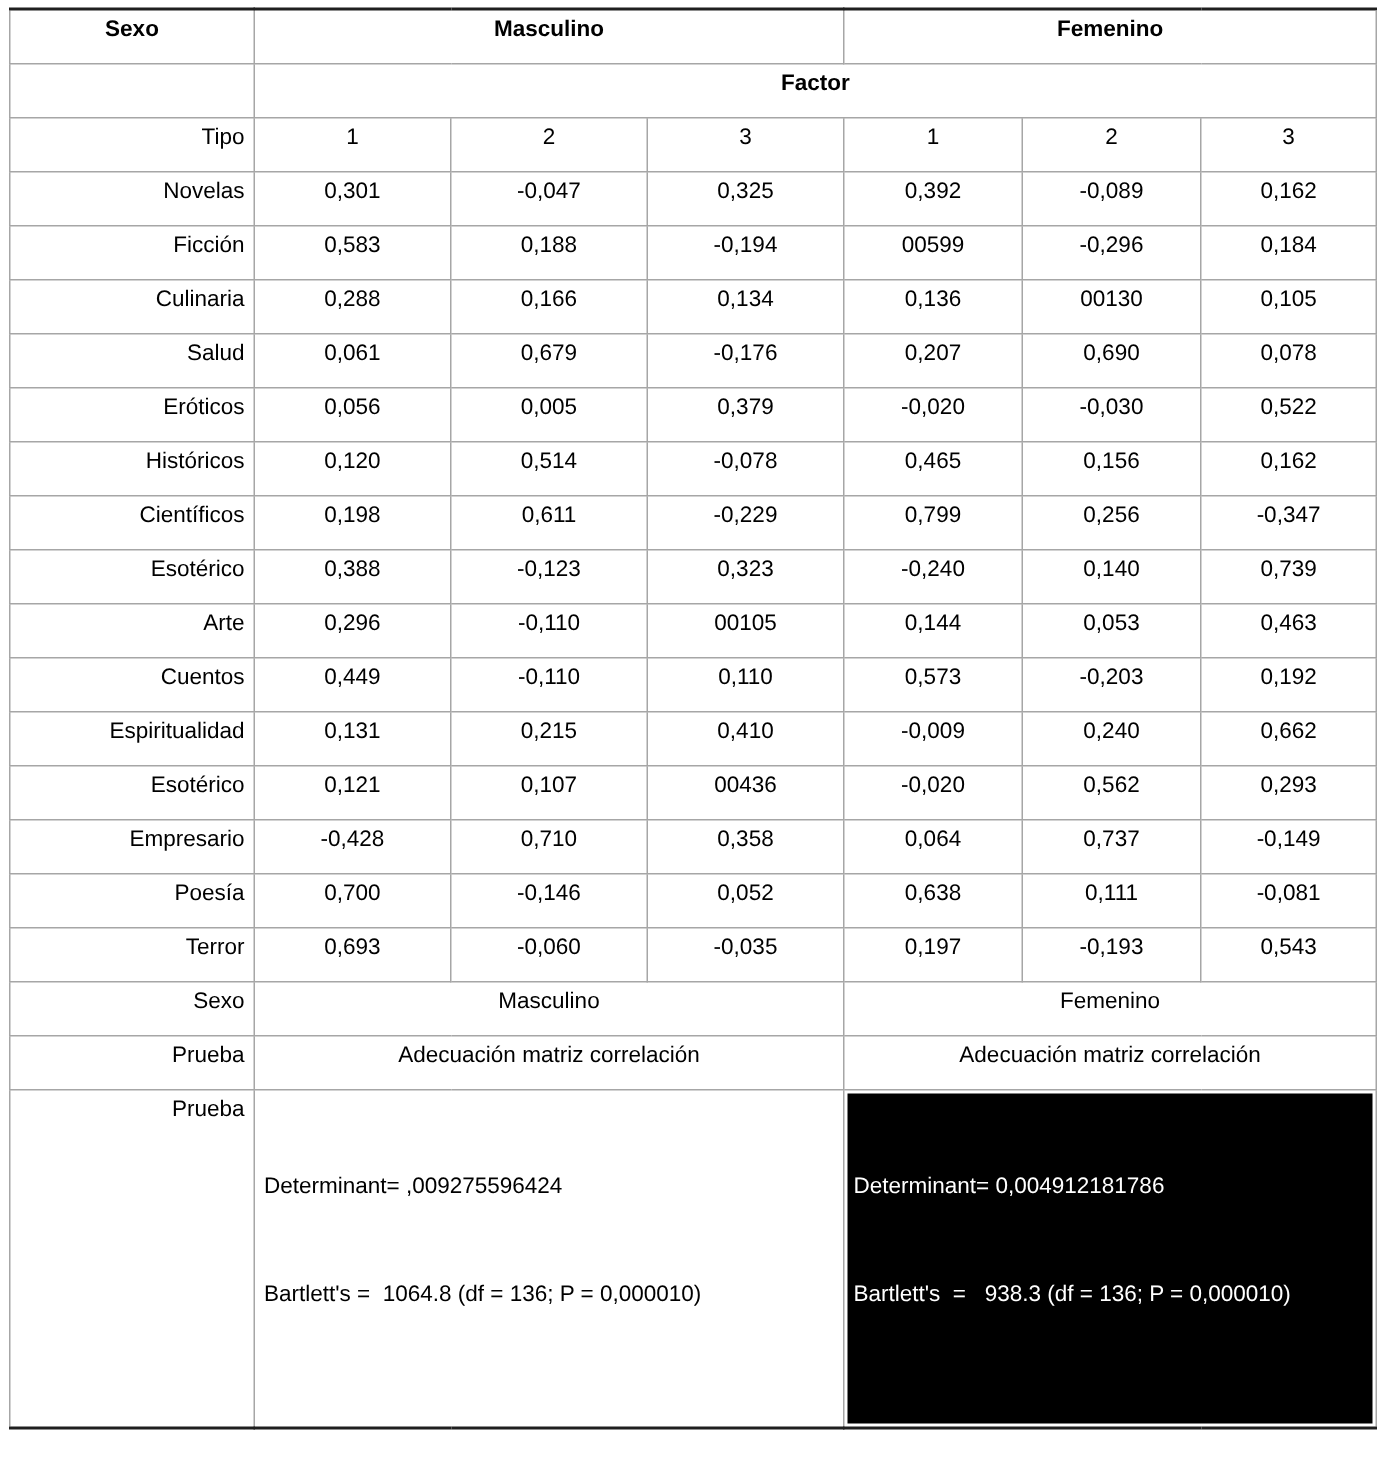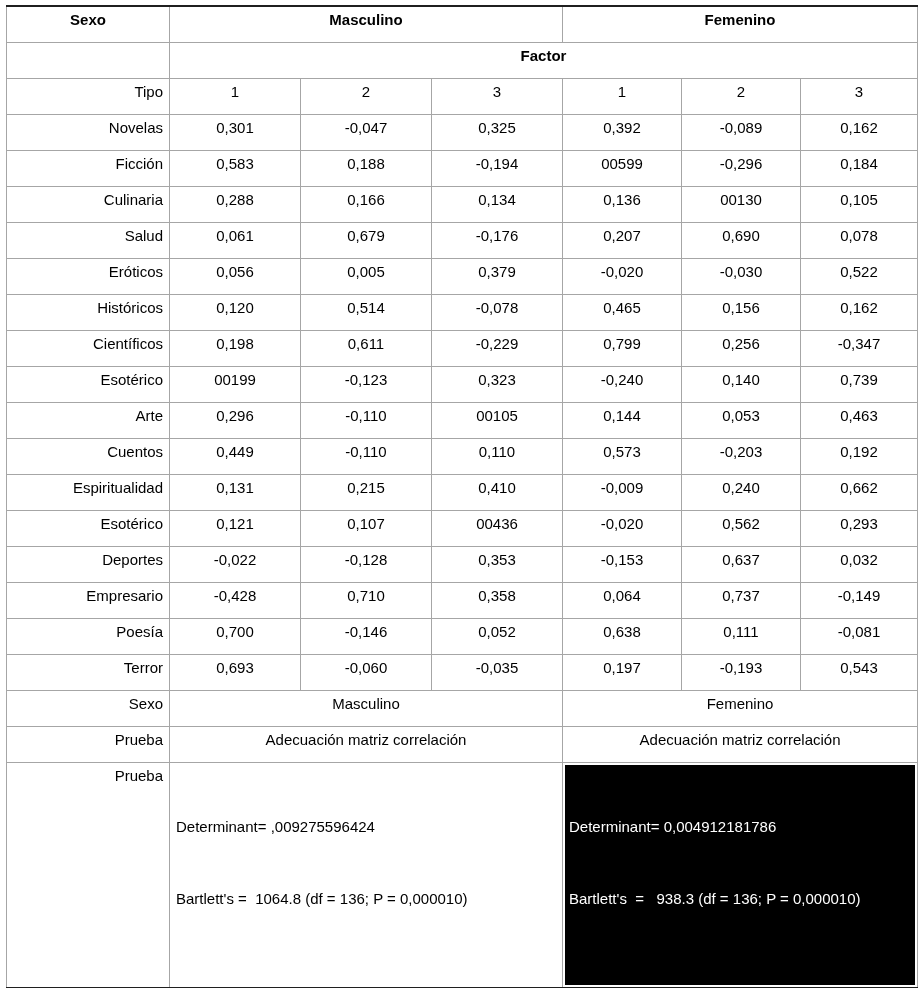--- a/index.html
+++ b/index.html
@@ -111,21 +111,21 @@
           <td class="lbl">Científicos</td>
           <td class="c">0,198</td>
           <td class="c">0,611</td>
           <td class="c">-0,229</td>
           <td class="c">0,799</td>
           <td class="c">0,256</td>
           <td class="c">-0,347</td>
         </tr>
         <tr>
           <td class="lbl">Esotérico</td>
-          <td class="c">00199</td>
+          <td class="c">0,388</td>
           <td class="c">-0,123</td>
           <td class="c">0,323</td>
           <td class="c">-0,240</td>
           <td class="c">0,140</td>
           <td class="c">0,739</td>
         </tr>
         <tr>
           <td class="lbl">Arte</td>
           <td class="c">0,296</td>
           <td class="c">-0,110</td>
@@ -153,29 +153,20 @@
           <td class="c">0,662</td>
         </tr>
         <tr>
           <td class="lbl">Esotérico</td>
           <td class="c">0,121</td>
           <td class="c">0,107</td>
           <td class="c">00436</td>
           <td class="c">-0,020</td>
           <td class="c">0,562</td>
           <td class="c">0,293</td>
-        </tr>
-        <tr>
-          <td class="lbl">Deportes</td>
-          <td class="c">-0,022</td>
-          <td class="c">-0,128</td>
-          <td class="c">0,353</td>
-          <td class="c">-0,153</td>
-          <td class="c">0,637</td>
-          <td class="c">0,032</td>
         </tr>
         <tr>
           <td class="lbl">Empresario</td>
           <td class="c">-0,428</td>
           <td class="c">0,710</td>
           <td class="c">0,358</td>
           <td class="c">0,064</td>
           <td class="c">0,737</td>
           <td class="c">-0,149</td>
         </tr>

